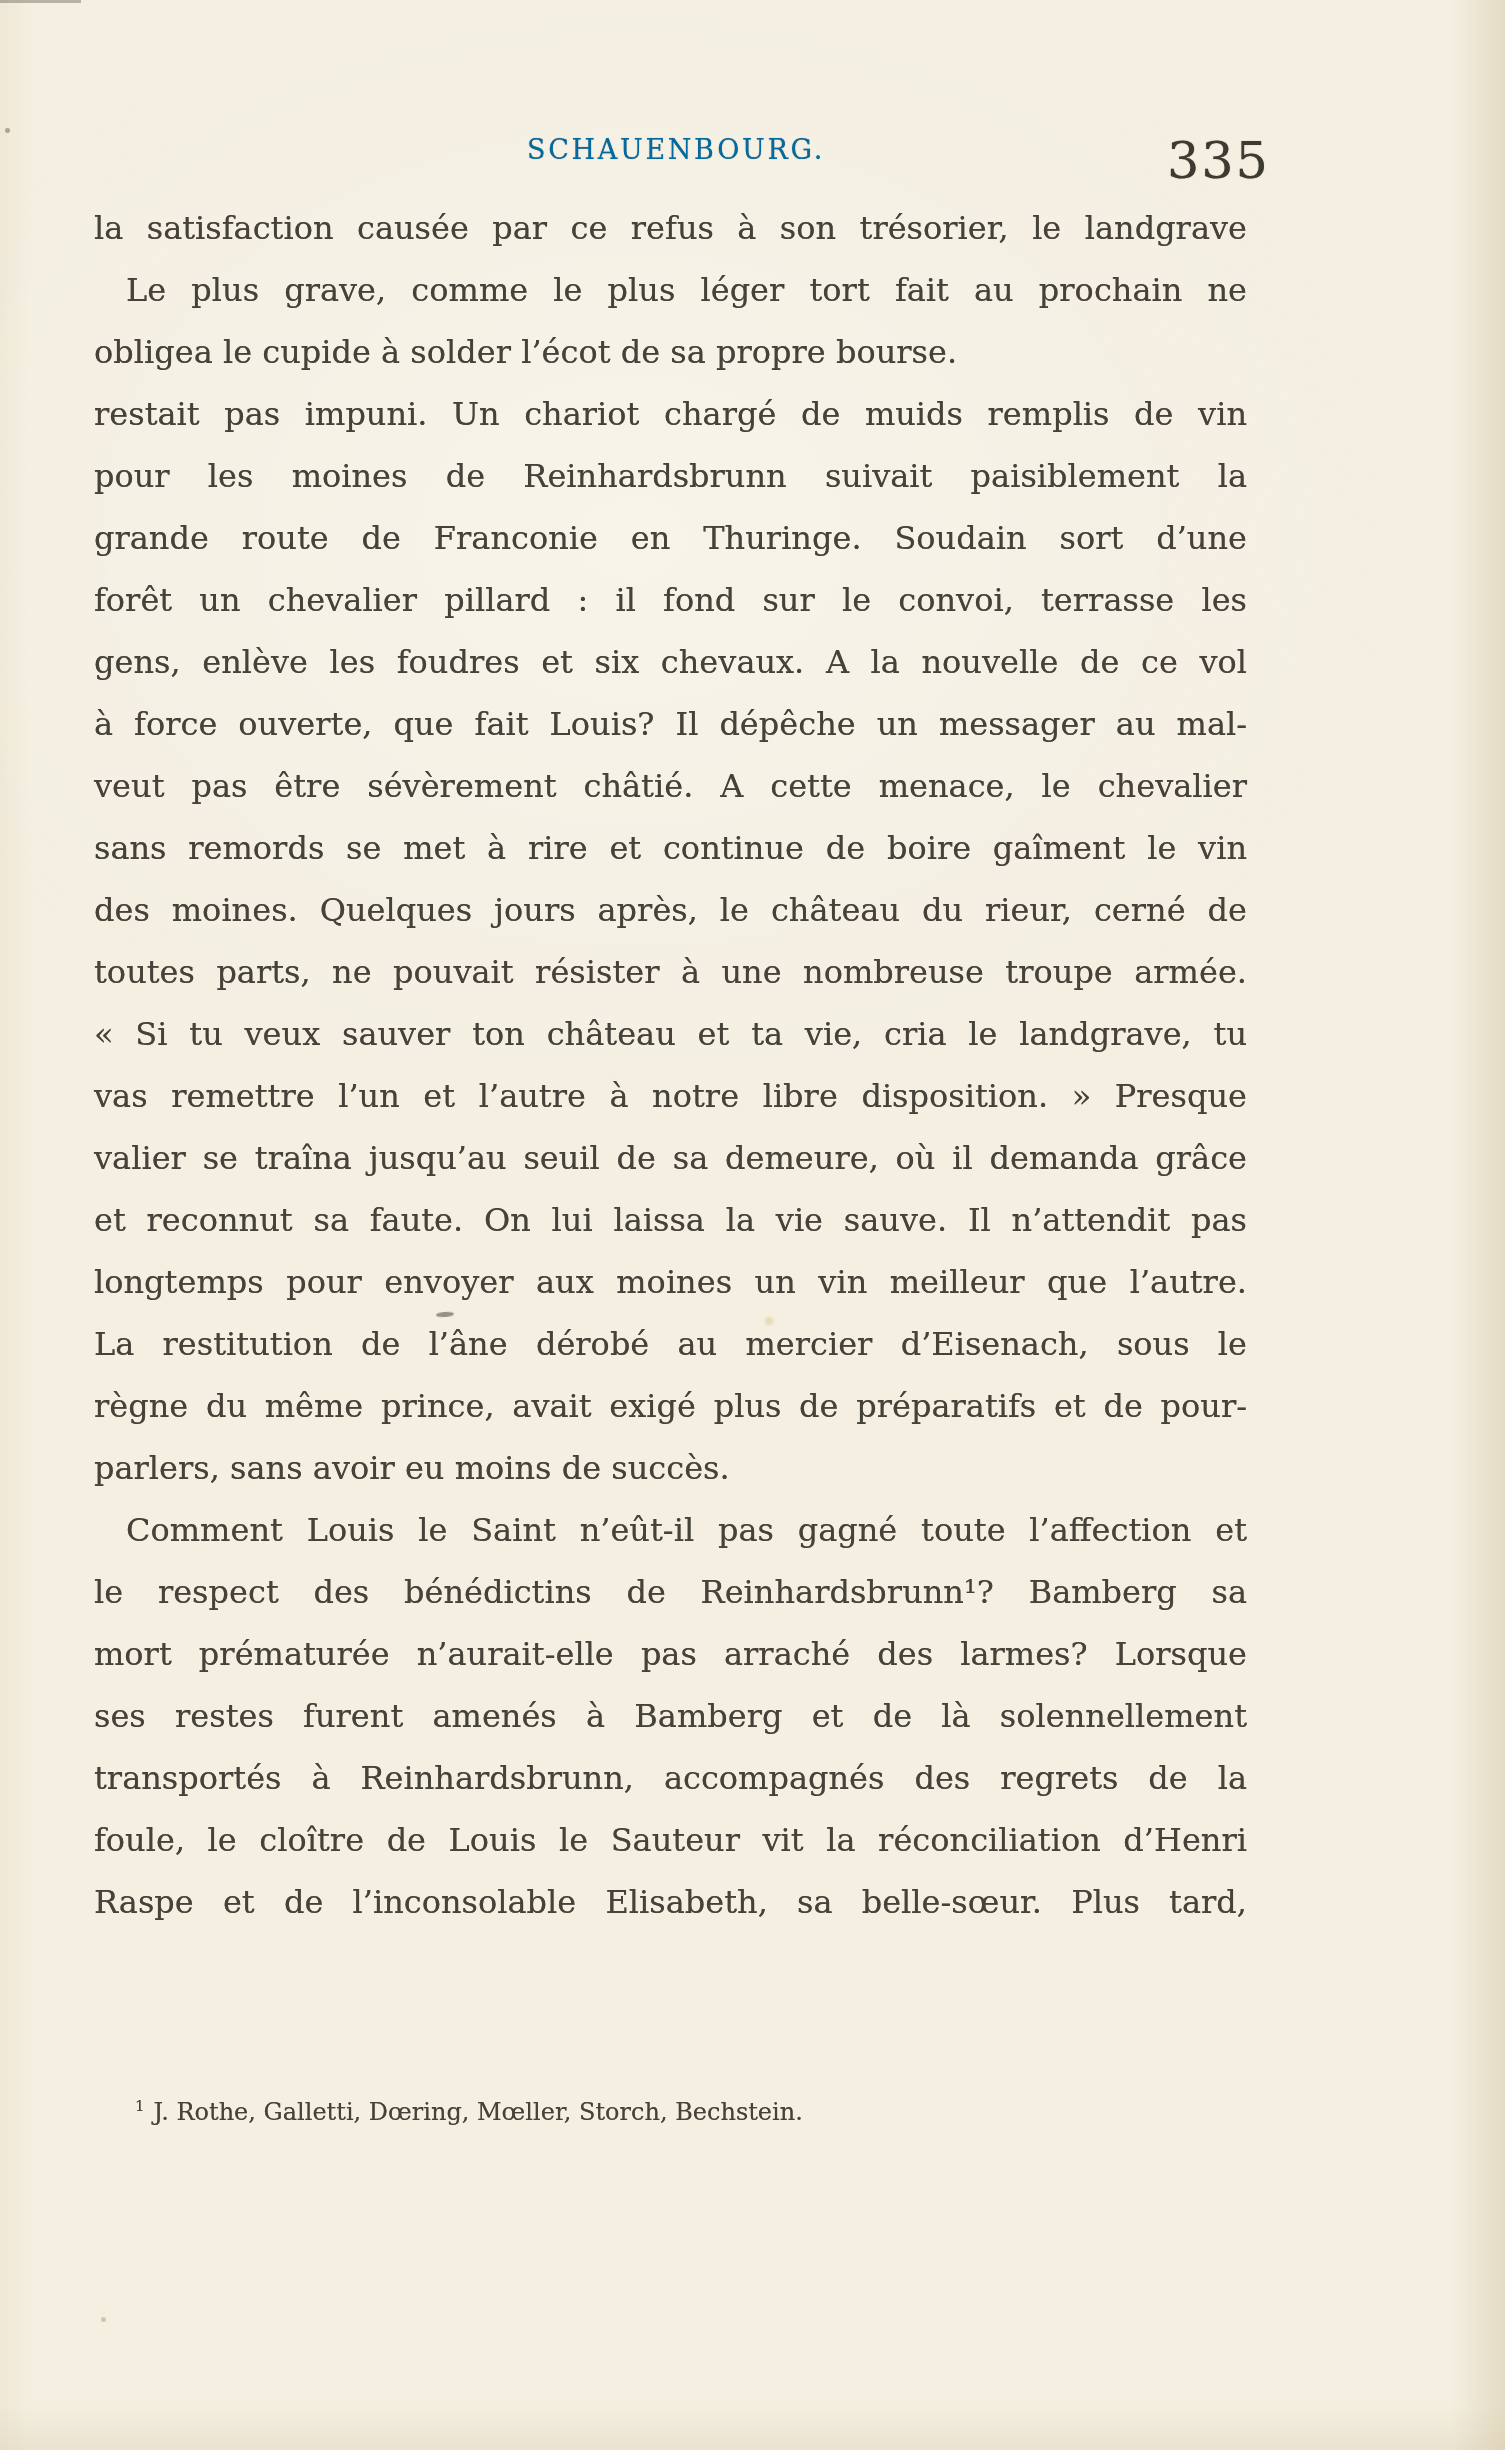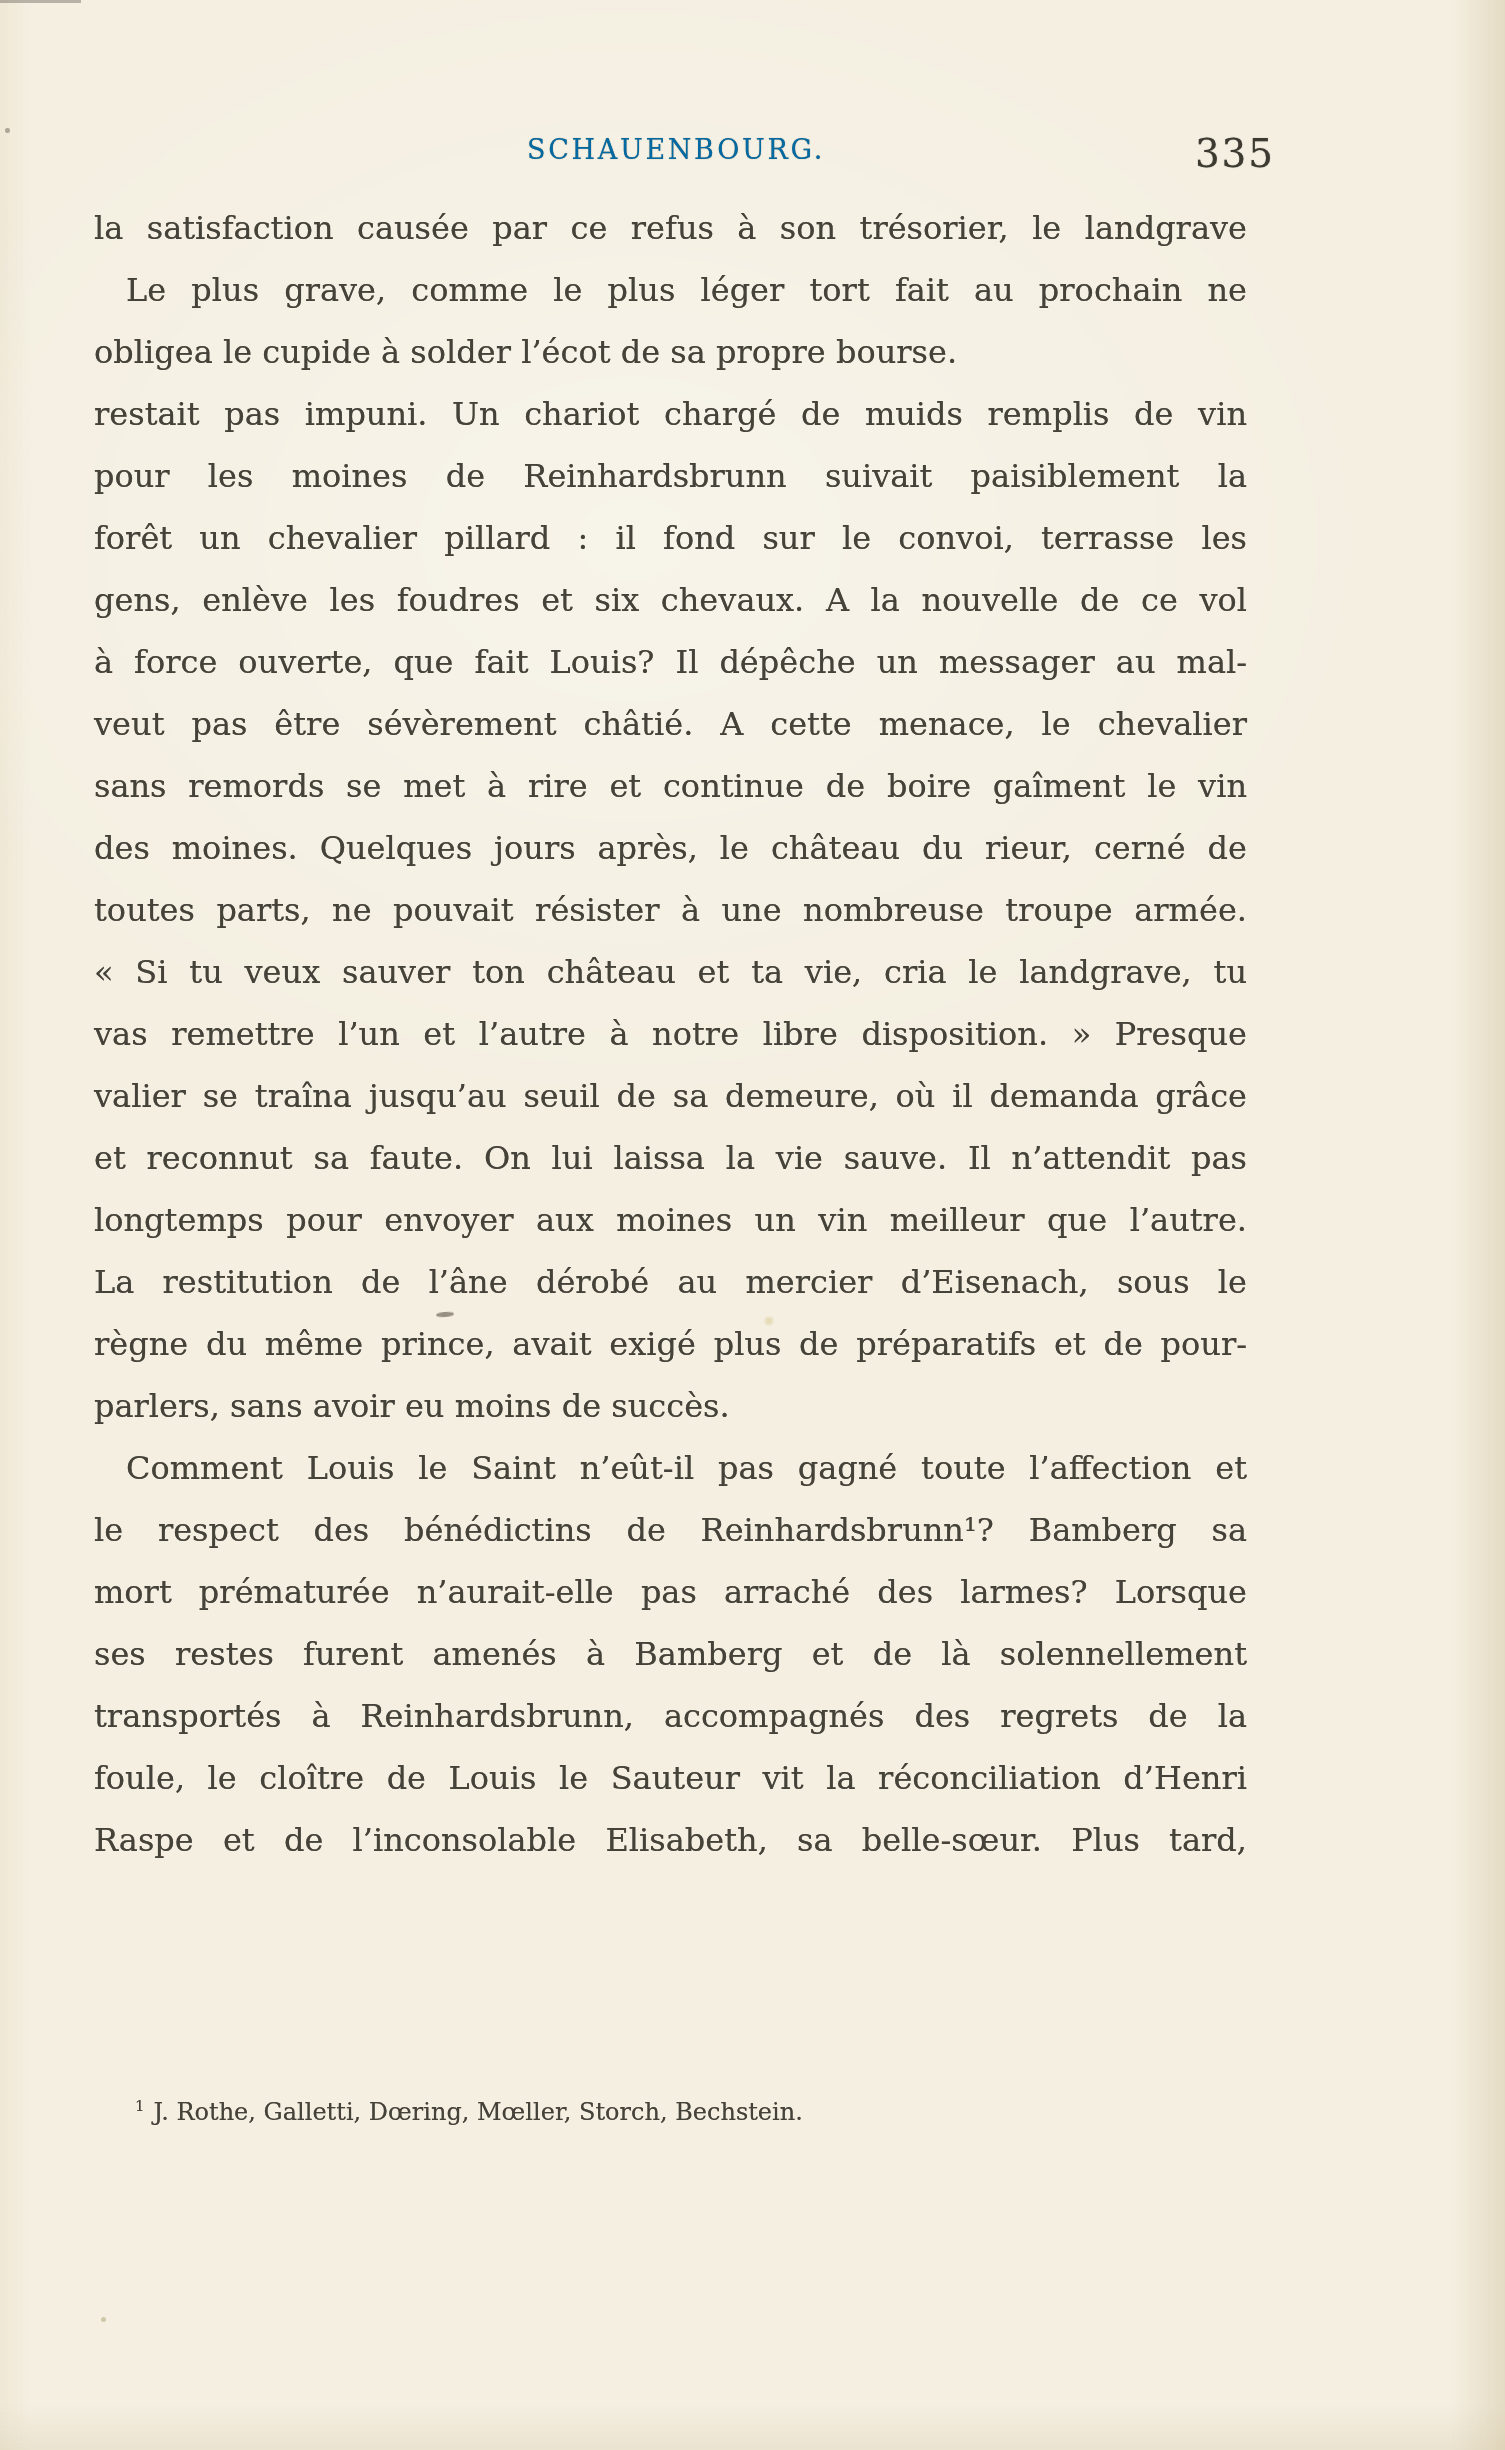--- a/index.html
+++ b/index.html
@@ -32,25 +32,24 @@
     font-size: 27px;
     letter-spacing: 2.7px;
     white-space: nowrap;
     color: #0369a1;
     text-shadow: 0 0 0.9px rgba(61,58,50,0.55);
   }
   .page-number {
     position: absolute;
     top: 131px;
     left: 1167px;
-    font-size: 39px;
+    font-size: 51px;
     letter-spacing: 1.8px;
     color: #3d3a32;
     text-shadow: 0 0 0.9px rgba(61,58,50,0.5);
-    margin-left: 28px;
   }
   .body-text {
     position: absolute;
     top: 197px;
     left: 94px;
     width: 1153px;
     font-size: 32px;
     line-height: 62px;
     text-shadow: 0 0 0.6px rgba(64,60,50,0.6);
   }
@@ -108,20 +107,21 @@
   <div class="running-title">SCHAUENBOURG.</div>
 
   <div class="page-number">335</div>
 
   <div class="body-text">
       <div class="line">la satisfaction causée par ce refus à son trésorier, le landgrave</div>
       <div class="line indent">Le plus grave, comme le plus léger tort fait au prochain ne</div>
       <div class="line end">obligea le cupide à solder l’écot de sa propre bourse.</div>
       <div class="line">restait pas impuni. Un chariot chargé de muids remplis de vin</div>
       <div class="line">pour les moines de Reinhardsbrunn suivait paisiblement la</div>
+      <div class="line">grande route de Franconie en Thuringe. Soudain sort d’une</div>
       <div class="line">forêt un chevalier pillard : il fond sur le convoi, terrasse les</div>
       <div class="line">gens, enlève les foudres et six chevaux. A la nouvelle de ce vol</div>
       <div class="line">à force ouverte, que fait Louis? Il dépêche un messager au mal-</div>
       <div class="line">veut pas être sévèrement châtié. A cette menace, le chevalier</div>
       <div class="line">sans remords se met à rire et continue de boire gaîment le vin</div>
       <div class="line">des moines. Quelques jours après, le château du rieur, cerné de</div>
       <div class="line">toutes parts, ne pouvait résister à une nombreuse troupe armée.</div>
       <div class="line">« Si tu veux sauver ton château et ta vie, cria le landgrave, tu</div>
       <div class="line">vas remettre l’un et l’autre à notre libre disposition. » Presque</div>
       <div class="line">valier se traîna jusqu’au seuil de sa demeure, où il demanda grâce</div>

